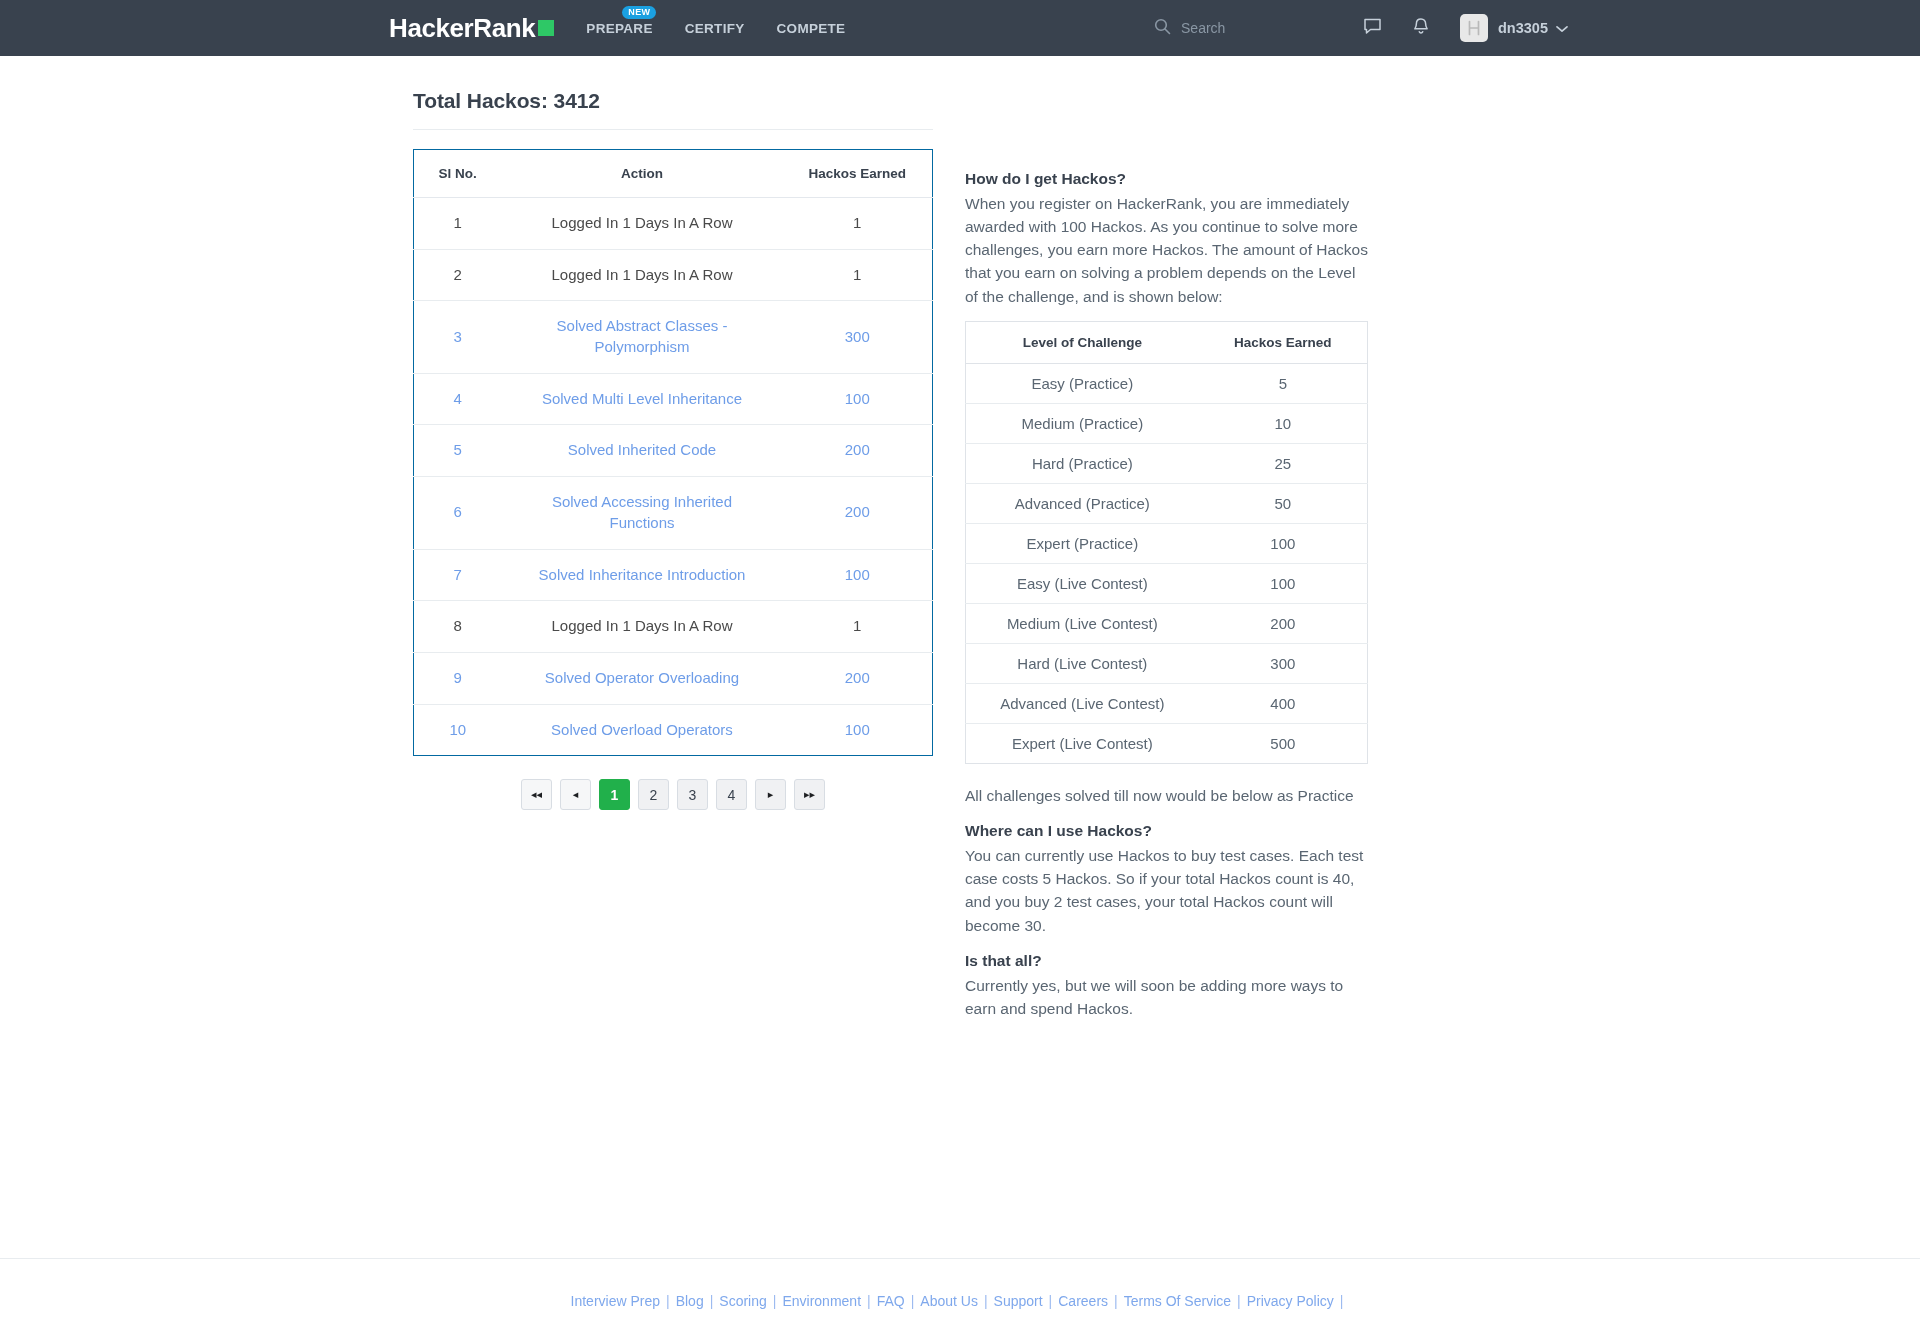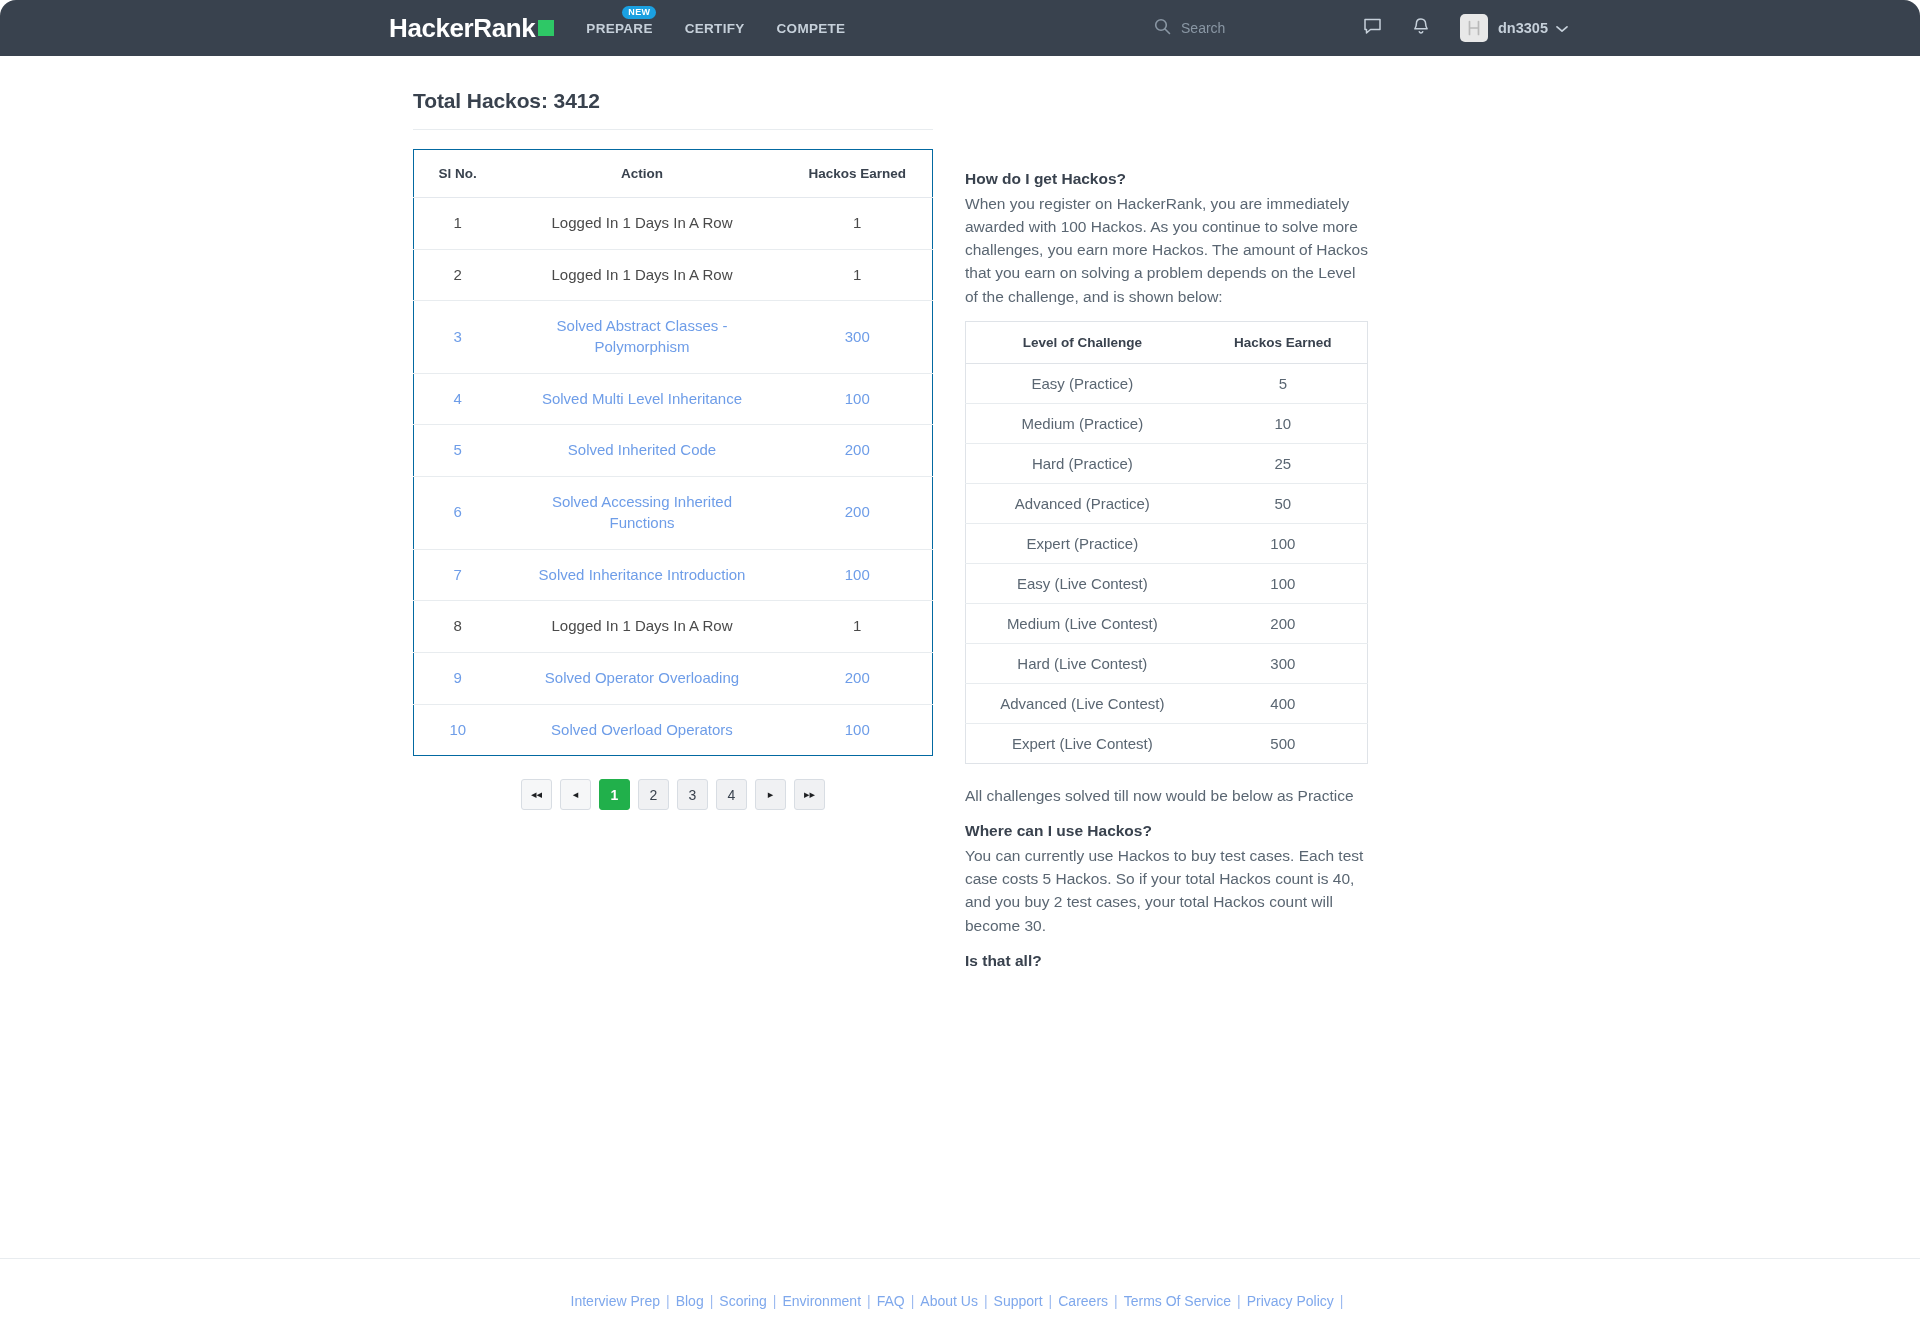--- a/index.html
+++ b/index.html
@@ -4,21 +4,21 @@
 <title>Your Hacko Transactions</title>
 <style>
   * { box-sizing: border-box; }
   html, body {
     margin: 0; padding: 0;
     width: 1920px; height: 1342px;
     background: #ffffff;
     font-family: "Liberation Sans", "DejaVu Sans", sans-serif;
     -webkit-font-smoothing: antialiased;
   }
-  .page { position: relative; width: 1920px; height: 1342px; overflow: hidden; border-radius: 16px; }
+  .page { position: relative; width: 1920px; height: 1342px; overflow: hidden; }
 
   
   .topnav {
     height: 56px;
     background: #39424e;
     display: flex;
     align-items: center;
     position: relative;
   }
   .nav-left {
@@ -467,20 +467,21 @@
       </div>
 
 
       <div class="faq-block tight">
         <div class="faq-h">Where can I use Hackos?</div>
         <p class="faq-p">You can currently use Hackos to buy test cases. Each test case costs 5 Hackos. So if your total Hackos count is 40, and you buy 2 test cases, your total Hackos count will become 30.</p>
       </div>
 
       <div class="faq-block tight">
         <div class="faq-h">Is that all?</div>
+        <p class="faq-p">Currently yes, but we will soon be adding more ways to earn and spend Hackos.</p>
       </div>
 
     </div>
   </div>
 
   <div class="footer">
     <div class="footer-links" id="footer-links">
         <a>Interview Prep</a>
         <span class="sep">|</span>
         <a>Blog</a>

